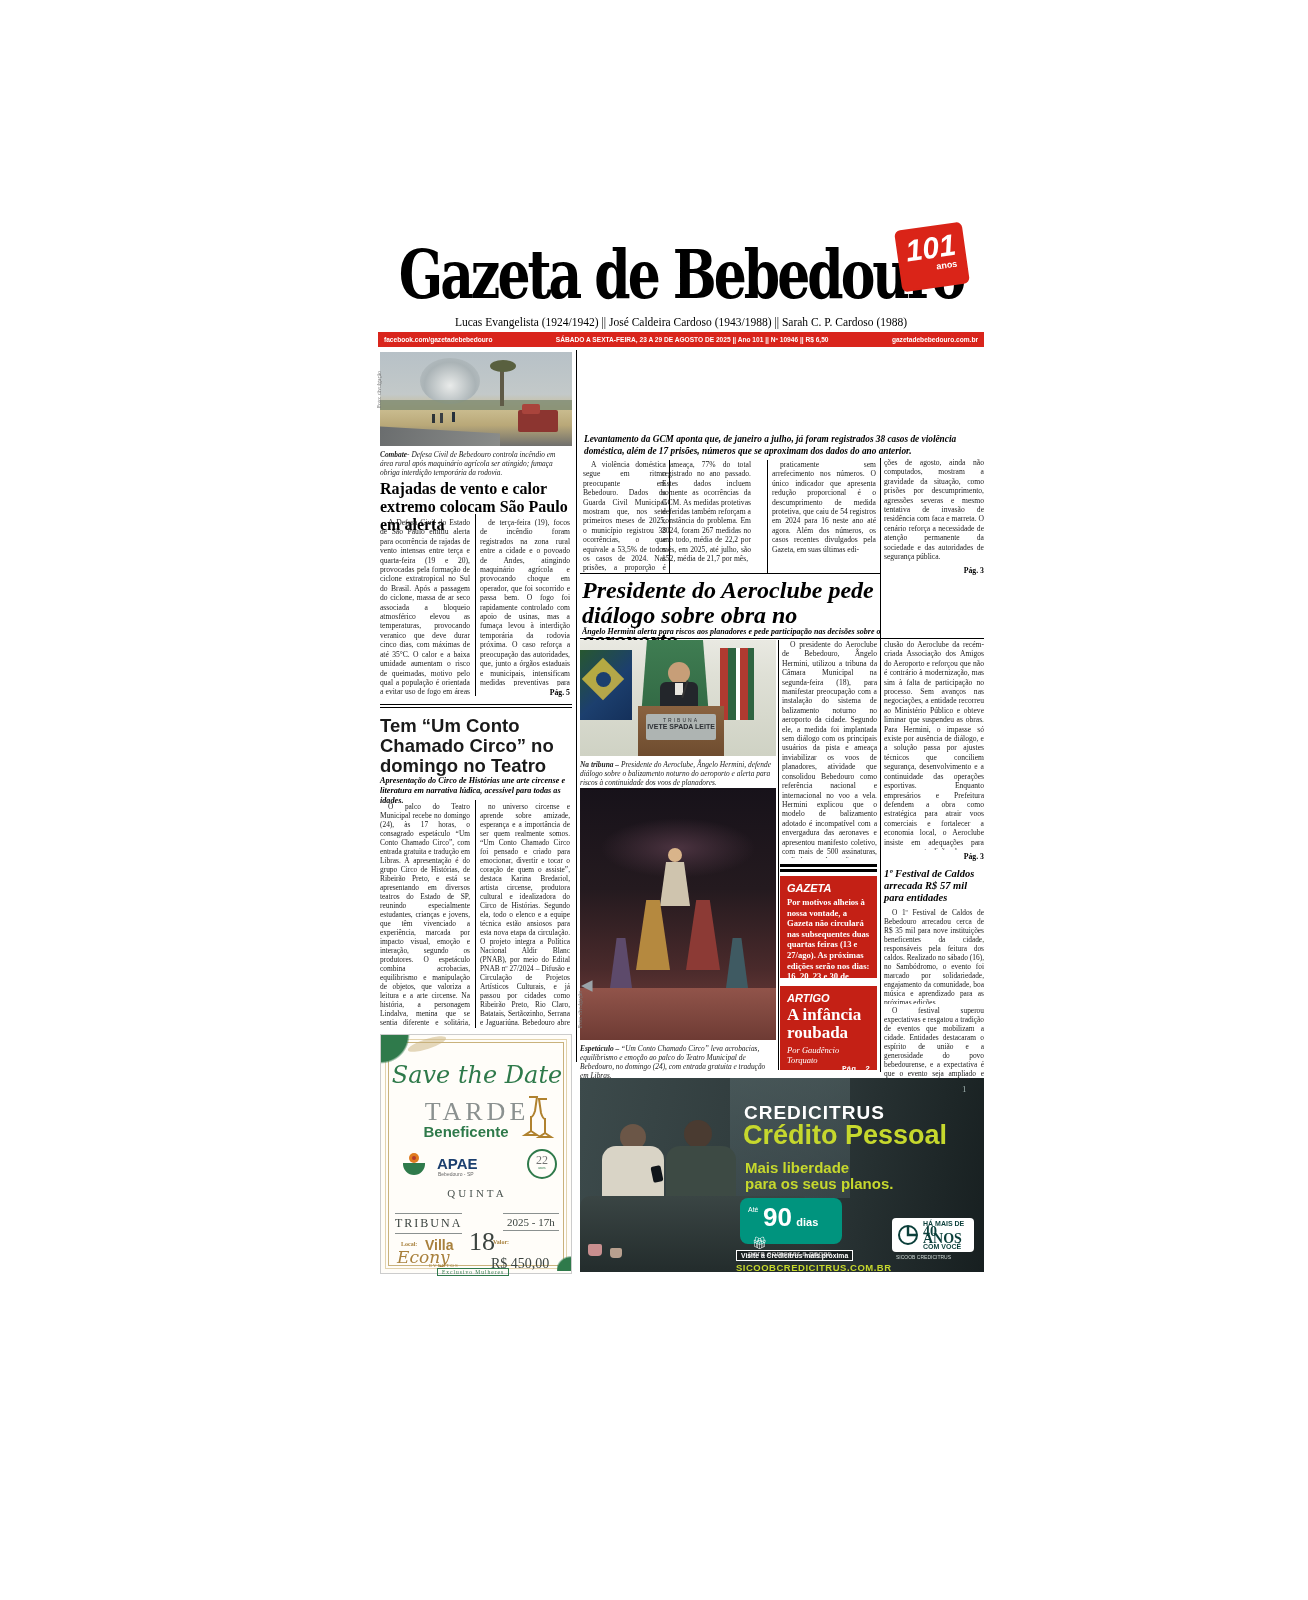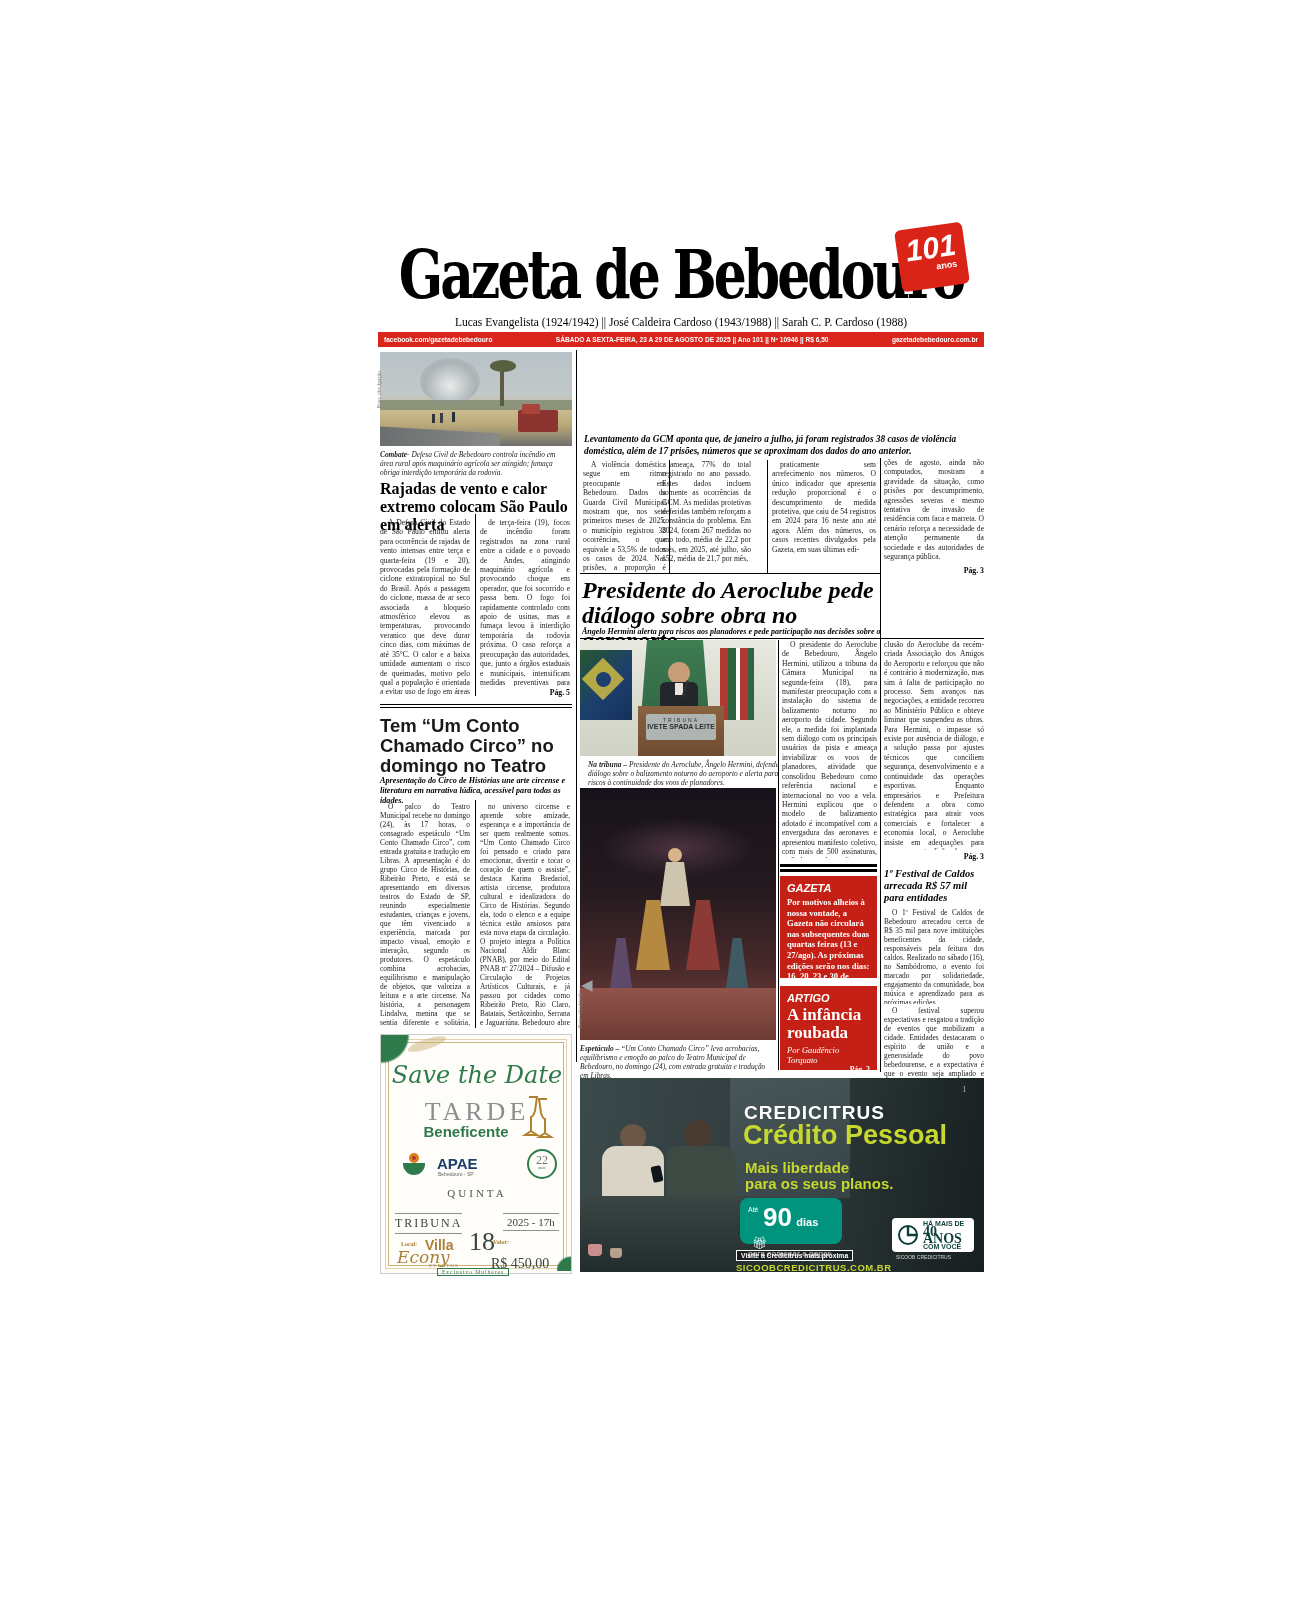--- a/index.html
+++ b/index.html
@@ -137,21 +137,21 @@
       <div class="abs" style="left:88px;top:22px;width:22px;height:22px;background:#c79e78;border-radius:50%;"></div>
       <div class="abs" style="left:80px;top:42px;width:38px;height:30px;background:#23262b;border-radius:6px 6px 0 0;"></div>
       <div class="abs" style="left:95px;top:43px;width:8px;height:12px;background:#e8e6df;"></div>
       <div class="abs" style="left:104px;top:40px;width:1.5px;height:18px;background:#333;transform:rotate(18deg);"></div>
       <div class="abs" style="left:58px;top:66px;width:86px;height:50px;background:linear-gradient(180deg,#8a6340 0%,#6e4c2f 100%);"></div>
       <div class="abs" style="left:66px;top:74px;width:70px;height:26px;background:#aeb4b2;border-radius:2px;text-align:center;font-family:'Liberation Sans',sans-serif;color:#2c2f33;">
         <div style="font-size:5px;letter-spacing:2px;margin-top:3px;">TRIBUNA</div>
         <div style="font-size:7px;font-weight:bold;">IVETE SPADA LEITE</div>
       </div>
     </div>
-    <div class="abs cap" style="left:202px;top:532px;width:194px;margin-left:8px;">
+    <div class="abs cap" style="left:202px;top:532px;width:194px;">
       <b>Na tribuna –</b><span> Presidente do Aeroclube, Ângelo Hermini, defende diálogo sobre o balizamento noturno do aeroporto e alerta para riscos à continuidade dos voos de planadores.</span>
     </div>
 
     <div class="abs col" style="left:404px;top:412px;width:95px;height:218px;">O presidente do Aeroclube de Bebedouro, Ângelo Hermini, utilizou a tribuna da Câmara Municipal na segunda-feira (18), para manifestar preocupação com a instalação do sistema de balizamento noturno no aeroporto da cidade. Segundo ele, a medida foi implantada sem diálogo com os principais usuários da pista e ameaça inviabilizar os voos de planadores, atividade que consolidou Bebedouro como referência nacional e internacional no voo a vela. Hermini explicou que o modelo de balizamento adotado é incompatível com a envergadura das aeronaves e apresentou manifesto coletivo, com mais de 500 assinaturas, pedindo adequações no projeto. O dirigente criticou a ex-</div>
     <div class="abs col" style="left:506px;top:412px;width:100px;height:210px;text-indent:0;">clusão do Aeroclube da recém-criada Associação dos Amigos do Aeroporto e reforçou que não é contrário à modernização, mas sim à falta de participação no processo. Sem avanços nas negociações, a entidade recorreu ao Ministério Público e obteve liminar que suspendeu as obras. Para Hermini, o impasse só existe por ausência de diálogo, e a solução passa por ajustes técnicos que conciliem segurança, desenvolvimento e a continuidade das operações esportivas. Enquanto empresários e Prefeitura defendem a obra como estratégica para atrair voos comerciais e fortalecer a economia local, o Aeroclube insiste em adequações para preservar a tradição do voo a vela na cidade.</div>
     <div class="abs pag" style="left:506px;top:624px;width:100px;">Pág. 3</div>
 
     <div class="abs" style="left:202px;top:560px;width:196px;height:252px;background:linear-gradient(180deg,#17121a 0%,#241a1f 40%,#4a2a2b 72%,#7d4640 100%);overflow:hidden;">
       <div class="abs" style="left:20px;top:30px;width:156px;height:60px;background:radial-gradient(ellipse at center,#4b3340 0%,rgba(40,25,35,0) 70%);"></div>
       <div class="abs" style="left:88px;top:60px;width:14px;height:14px;background:#d9b48a;border-radius:50%;"></div>
@@ -170,21 +170,21 @@
 
     <div class="abs box-red" style="left:402px;top:648px;width:97px;height:102px;">
       <div class="t">GAZETA</div>
       <div class="x">Por motivos alheios à nossa vontade, a Gazeta não circulará nas subsequentes duas quartas feiras (13 e 27/ago). As próximas edições serão nos dias: 16, 20, 23 e 30 de agosto. Obrigado, leitores.</div>
     </div>
 
     <div class="abs box-red" style="left:402px;top:758px;width:97px;height:84px;">
       <div class="t">ARTIGO</div>
       <div class="artigo-title">A infância roubada</div>
       <div class="artigo-by">Por Gaudêncio Torquato</div>
-      <div class="pag" style="color:#fff;">Pág. 2</div>
+      <div class="pag" style="color:#fff;font-family:Liberation Mono, monospace;">Pág. 2</div>
     </div>
 
     <div class="abs deck" style="left:506px;top:640px;width:100px;font-size:10.5px;line-height:12px;">1º Festival de Caldos arrecada R$ 57 mil para entidades</div>
     <div class="abs col" style="left:506px;top:680px;width:100px;height:96px;font-size:7.4px;line-height:9.0px;">O 1º Festival de Caldos de Bebedouro arrecadou cerca de R$ 35 mil para nove instituições beneficentes da cidade, responsáveis pela feitura dos caldos. Realizado no sábado (16), no Sambódromo, o evento foi marcado por solidariedade, engajamento da comunidade, boa música e aprendizado para as próximas edições.</div>
     <div class="abs col" style="left:506px;top:778px;width:100px;height:84px;font-size:7.4px;line-height:9.0px;">O festival superou expectativas e resgatou a tradição de eventos que mobilizam a cidade. Entidades destacaram o espírito de união e a generosidade do povo bebedourense, e a expectativa é que o evento seja ampliado e consolidado no calendário do município.</div>
     <div class="abs pag" style="left:506px;top:862px;width:100px;">Pág. 8</div>
 
     <div class="abs card" style="left:2px;top:806px;width:192px;height:240px;">
       <div class="card-inner"></div>
       <div class="abs" style="left:0;top:0;width:34px;height:34px;background:radial-gradient(circle at 0 0,#2f7a4b 0%,#2f7a4b 55%,rgba(47,122,75,0) 60%);"></div>

